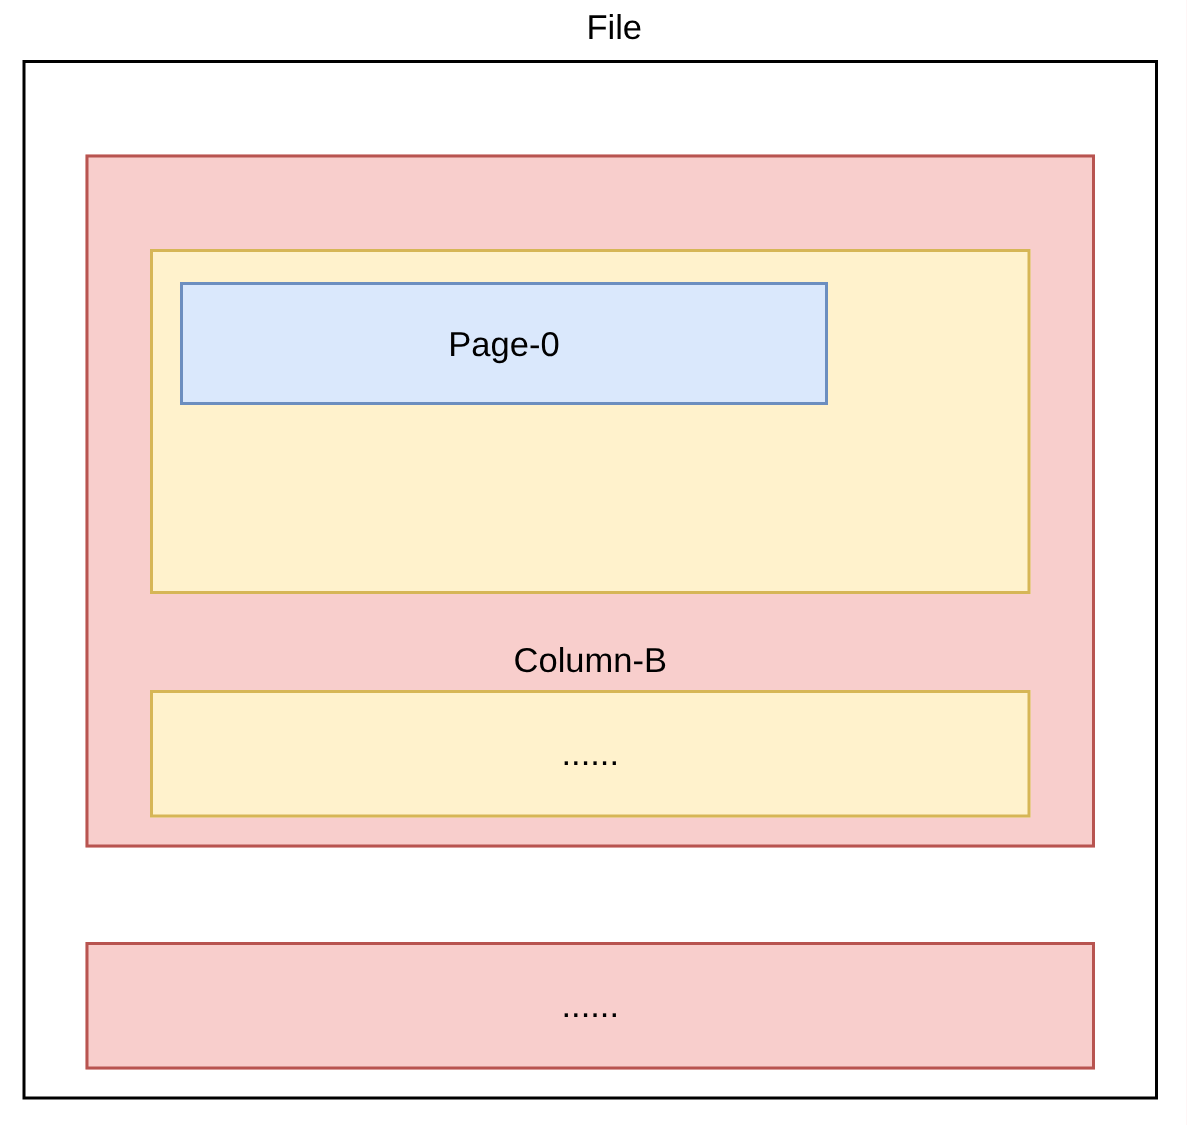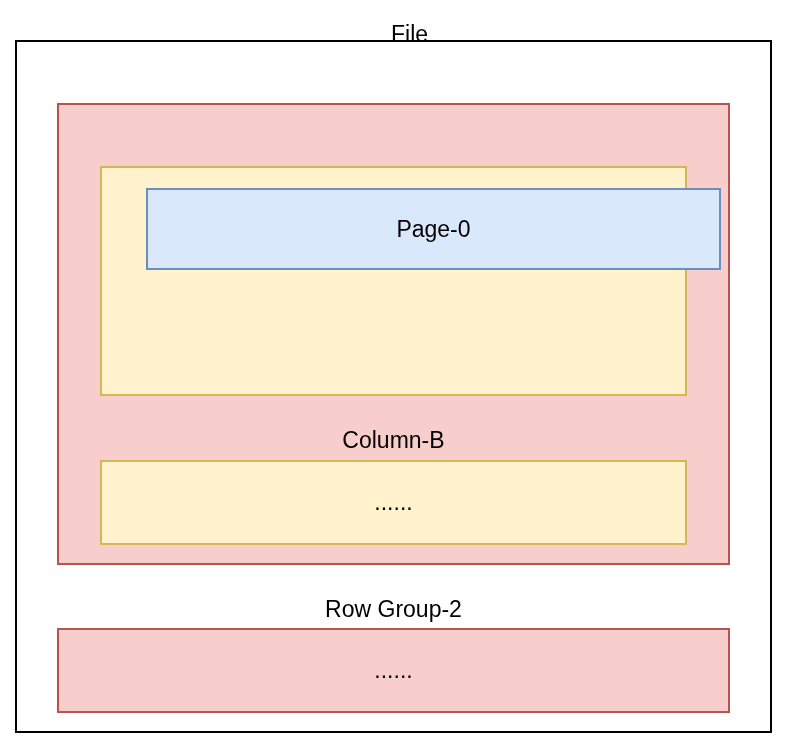--- a/index.html
+++ b/index.html
@@ -42,21 +42,21 @@
     position: absolute;
     border: 2px solid;
   }
   .centered {
     display: flex;
     align-items: center;
     justify-content: center;
   }
 
   
-  .file-label { top: 20px; padding-left: 28px; }
+  .file-label { top: 4px; padding-left: 28px; }
   .file-box {
     left: 15px; top: 40px; width: 757px; height: 693px;
     border-color: var(--file-stroke);
     background: var(--background);
   }
 
   
   .rg1-label { top: 31px; }
   .rg1-box {
     left: 40px; top: 61px; width: 673px; height: 462px;
@@ -67,24 +67,23 @@
   
   .colA-label { top: 28px; }
   .colA-box {
     left: 41px; top: 61px; width: 587px; height: 230px;
     background: var(--column-fill);
     border-color: var(--column-stroke);
   }
 
   
   .page {
-    left: 18px; width: 575px;
+    left: 18px; width: 432px;
     background: var(--page-fill);
     border-color: var(--page-stroke);
-    margin-left: 26px;
   }
   .page0 { top: 20px; height: 82px; }
   .page1 { top: 125px; height: 84px; }
 
   
   .colB-label { top: 321px; }
   .colB-box {
     left: 41px; top: 355px; width: 587px; height: 85px;
     background: var(--column-fill);
     border-color: var(--column-stroke);
@@ -118,20 +117,19 @@
       </div>
 
       <div class="label colB-label">Column-B</div>
 
       <div class="box colB-box centered">
         <span>......</span>
       </div>
 
     </div>
 
-    <div class="label rg2-label">Row Group-2</div>
 
     <div class="box rg2-box centered">
       <span>......</span>
     </div>
 
   </div>
 </div>
 
 </body></html>

